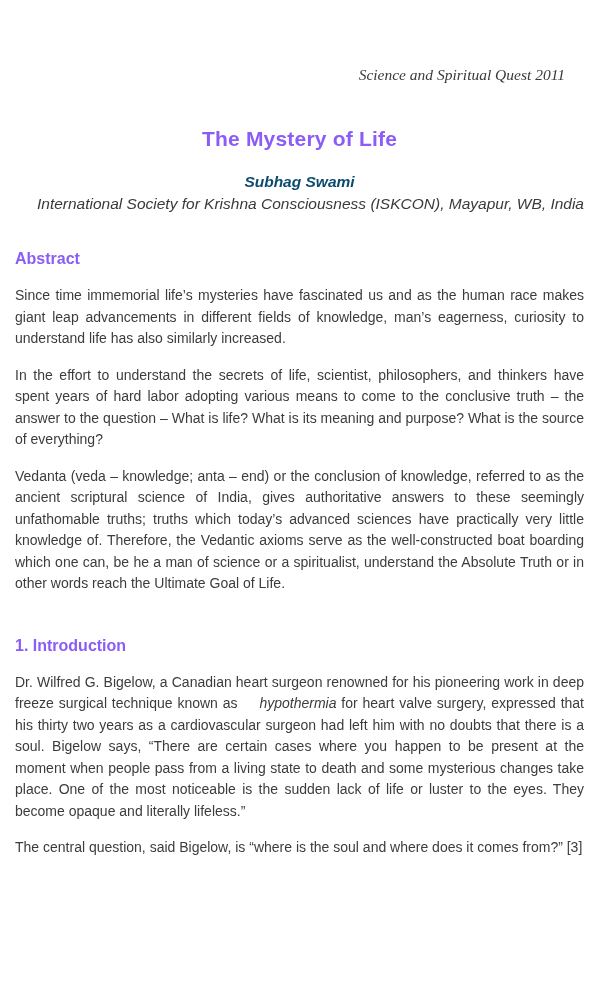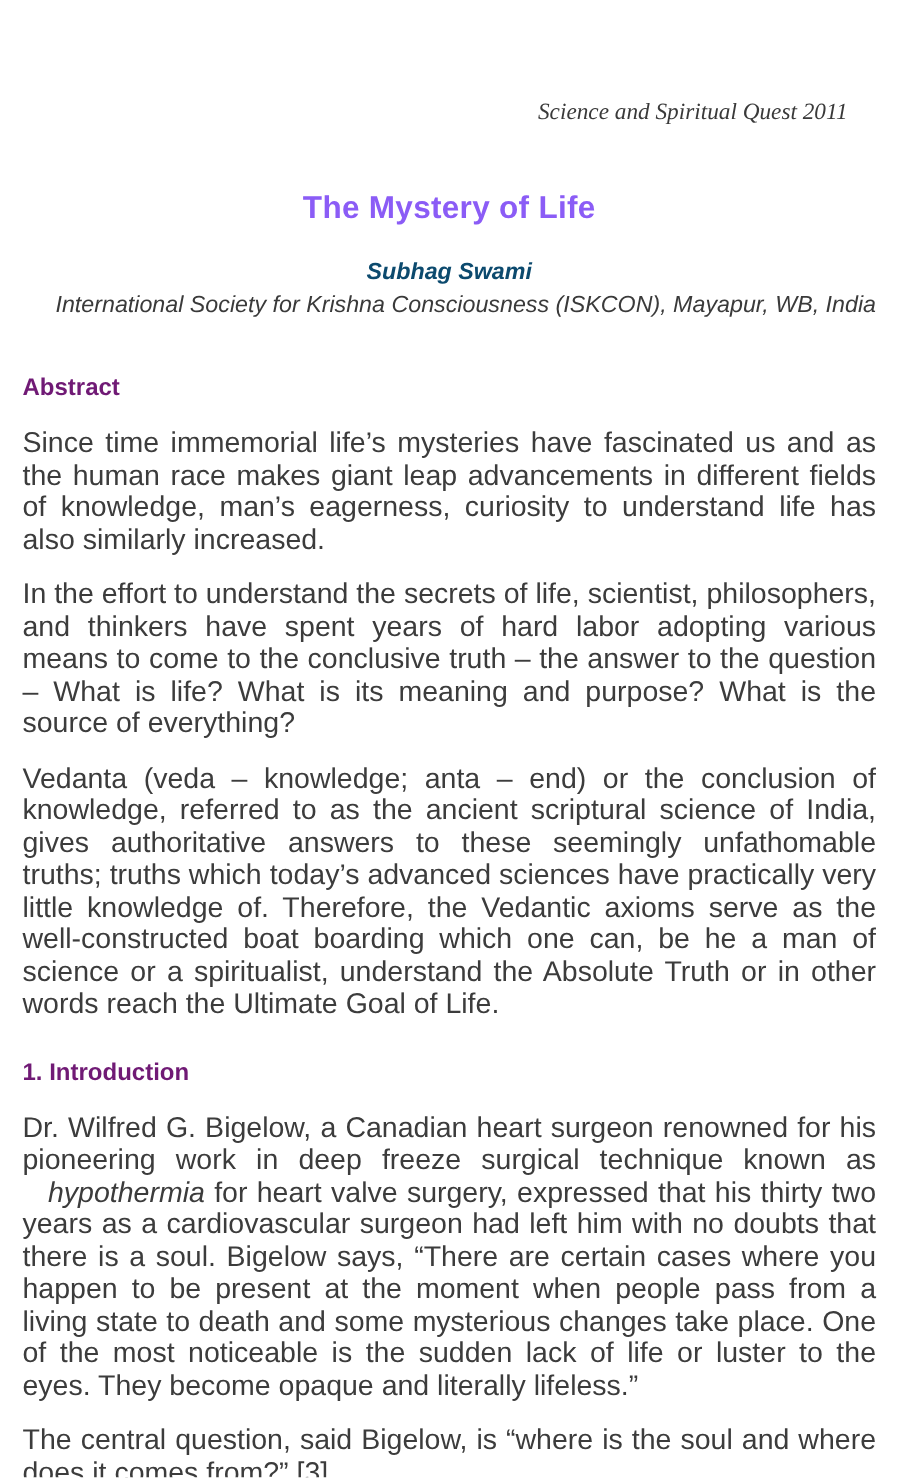--- a/index.html
+++ b/index.html
@@ -52,28 +52,28 @@
     line-height: 21px;
     font-style: italic;
     text-align: right;
     color: #3a3a3a;
   }
   .heading {
     margin: 34px 0 5px 0;
     font-size: 16px;
     line-height: 22px;
     font-weight: bold;
-    color: #701a75;
+    color: #8b5cf6;
   }
   .heading.section-heading {
-    margin-top: 24px;
+    margin-top: 40px;
   }
   .body-para {
     margin: 15px 0 0 0;
-    font-size: 19px;
+    font-size: 14px;
     line-height: 21.5px;
     text-align: justify;
     color: #3c3c3c;
   }
   .body-para em {
     font-style: italic;
     margin-left: 17px;
   }
 </style>
 </head>

